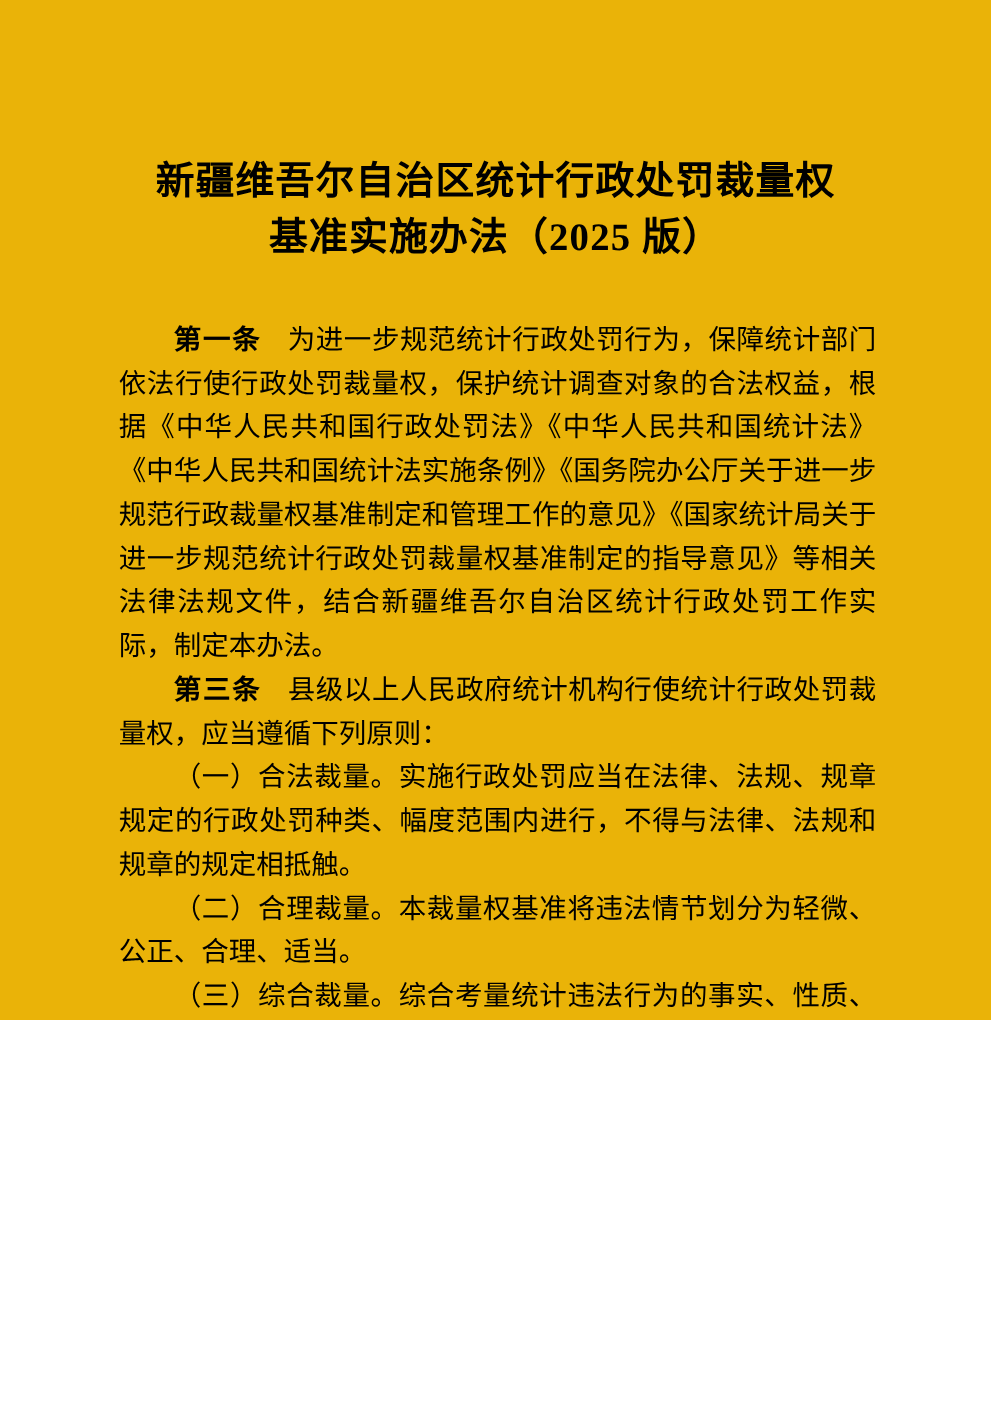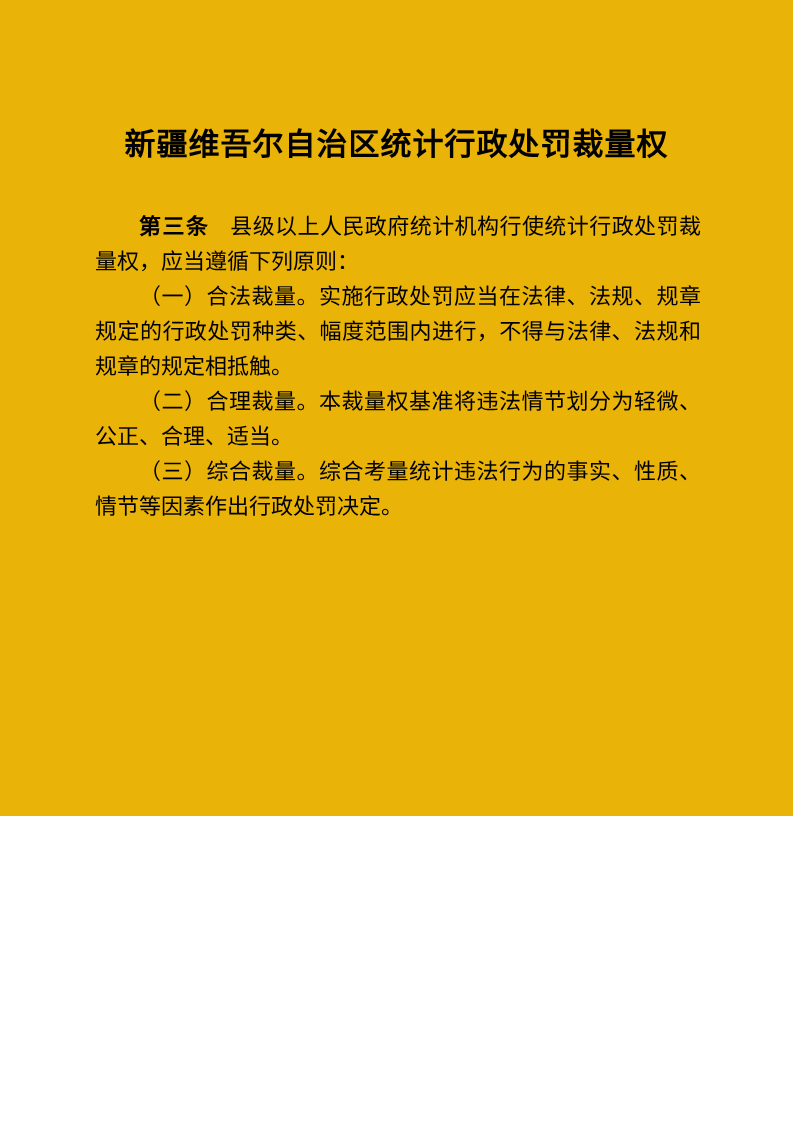--- a/index.html
+++ b/index.html
@@ -52,24 +52,28 @@
     color: #222222;
   }
 </style>
 </head>
 <body>
 
 <div class="page">
 
   <div class="doc-title">
     <div>新疆维吾尔自治区统计行政处罚裁量权</div>
+    <div>基准实施办法（2025 版）</div>
   </div>
 
   <div class="doc-body">
 
+  <p>
+      <span class="para-label">第一条</span><span class="para-text">为进一步规范统计行政处罚行为，保障统计部门依法行使行政处罚裁量权，保护统计调查对象的合法权益，根据《中华人民共和国行政处罚法》《中华人民共和国统计法》《中华人民共和国统计法实施条例》《国务院办公厅关于进一步规范行政裁量权基准制定和管理工作的意见》《国家统计局关于进一步规范统计行政处罚裁量权基准制定的指导意见》等相关法律法规文件，结合新疆维吾尔自治区统计行政处罚工作实际，制定本办法。</span>
+    </p>
       <p>
       <span class="para-label">第三条</span><span class="para-text">县级以上人民政府统计机构行使统计行政处罚裁量权，应当遵循下列原则：</span>
     </p>
       <p>
       <span class="para-text">（一）合法裁量。实施行政处罚应当在法律、法规、规章规定的行政处罚种类、幅度范围内进行，不得与法律、法规和规章的规定相抵触。</span>
     </p>
       <p>
       <span class="para-text">（二）合理裁量。本裁量权基准将违法情节划分为轻微、公正、合理、适当。</span>
     </p>
       <p>

